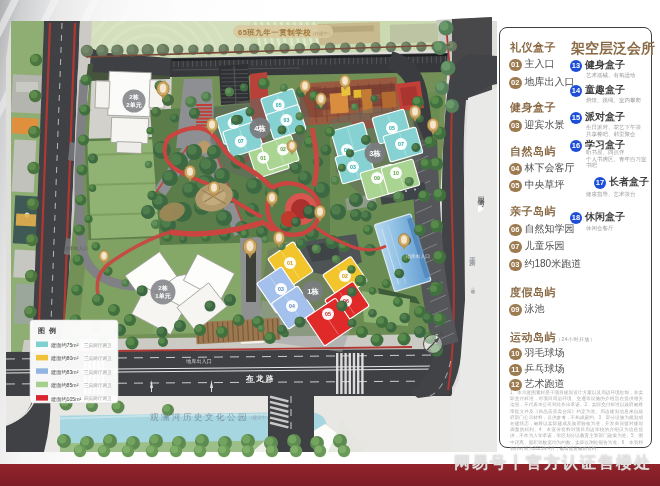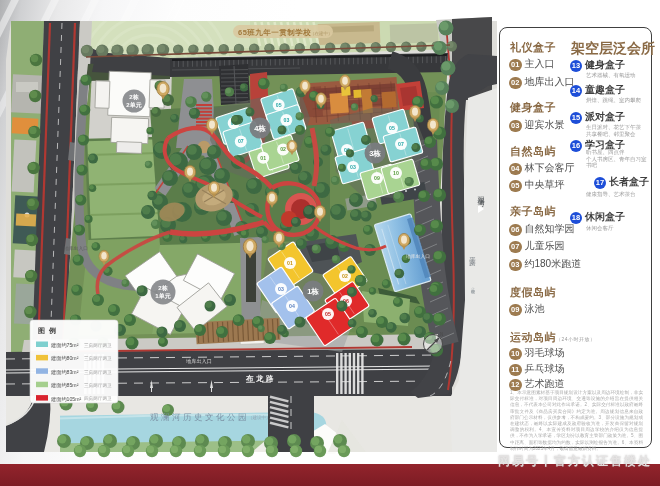--- a/index.html
+++ b/index.html
@@ -17,21 +17,21 @@
            font-weight:bold;margin-right:3px;}
   .ri{position:absolute;font-size:10px;font-weight:bold;color:#3f3f3f;white-space:nowrap;}
   .ri .num{display:inline-block;width:12px;height:12px;line-height:12px;border-radius:50%;
            background:#1d4ed8;color:#fff;font-size:7.5px;text-align:center;vertical-align:0.5px;
            font-weight:bold;margin-right:3px;}
   .sub{position:absolute;font-size:5.5px;color:#9a9a9a;white-space:nowrap;letter-spacing:0px;line-height:6.6px;}
   #disc{position:absolute;left:10px;top:362px;width:133px;font-size:4.6px;line-height:6.2px;
         color:#a9a9a9;text-align:justify;}
   
   #bar{left:0;top:464px;width:660px;height:22px;background:linear-gradient(180deg,#93242c,#7c1c24);}
-  #wm{right:8px;top:453px;font-size:12px;font-weight:bold;color:rgba(230,228,228,0.95);
+  #wm{right:8px;top:453px;font-size:16px;font-weight:bold;color:rgba(230,228,228,0.95);
       letter-spacing:2px;white-space:nowrap;text-shadow:0 0 2px rgba(110,110,110,0.45);text-align:center;}
 </style>
 </head>
 <body>
 <svg class="abs" id="map" style="left:0;top:0" width="660" height="486" viewBox="0 0 660 486">
 <line x1="20" y1="-10" x2="-50" y2="130" stroke="#ffffff" stroke-width="7" opacity="0.5"></line>
 <line x1="60" y1="-10" x2="-10" y2="130" stroke="#ffffff" stroke-width="7" opacity="0.4"></line>
 <line x1="100" y1="-10" x2="30" y2="130" stroke="#ffffff" stroke-width="7" opacity="0.35"></line>
 <line x1="140" y1="-10" x2="70" y2="130" stroke="#ffffff" stroke-width="7" opacity="0.3"></line>
 <line x1="185" y1="-10" x2="115" y2="130" stroke="#ffffff" stroke-width="7" opacity="0.25"></line>

